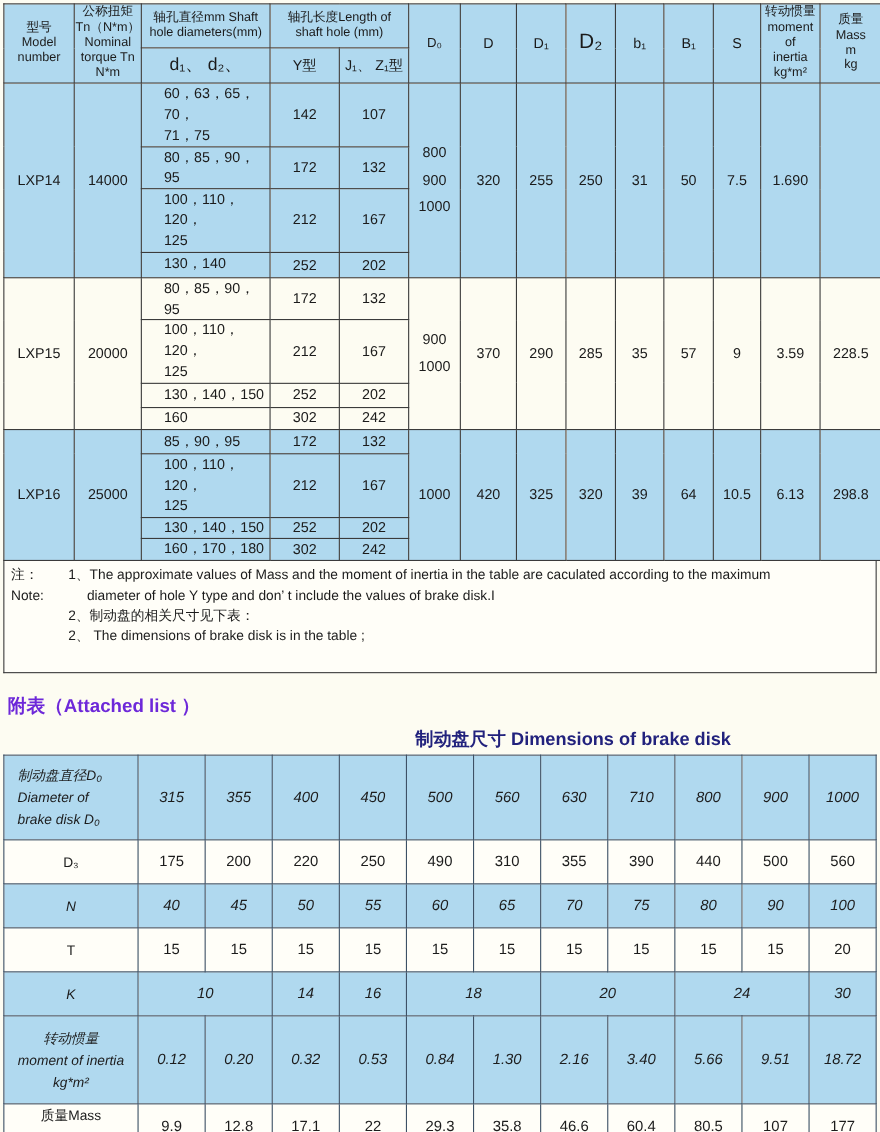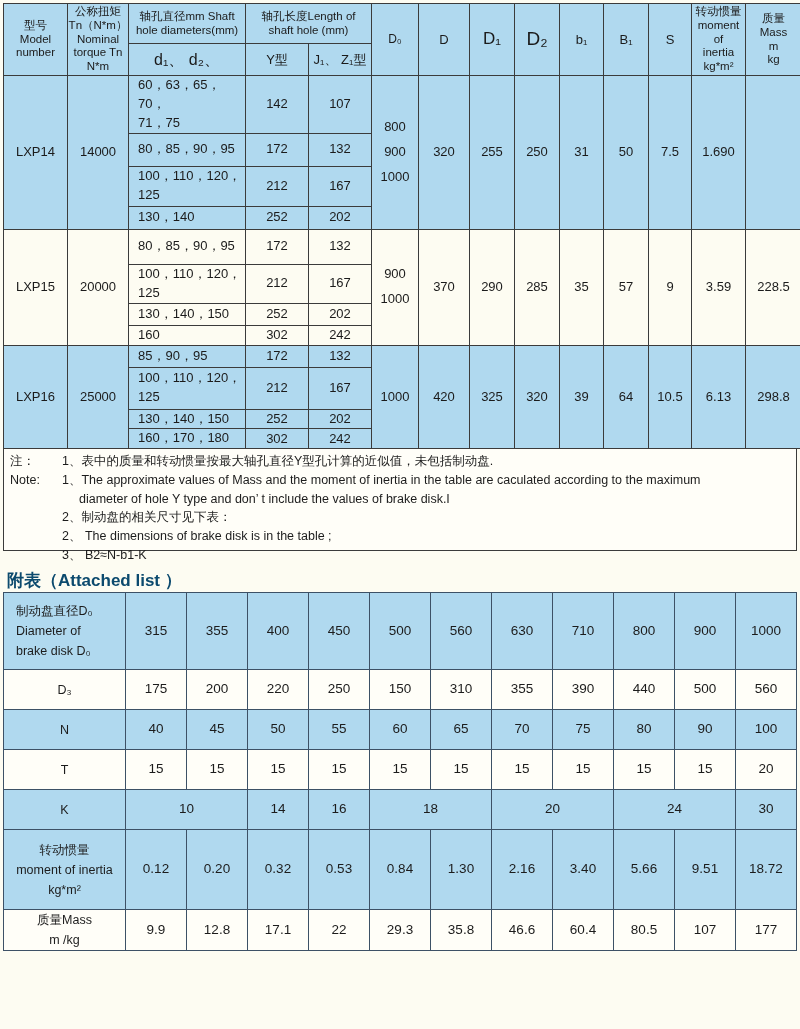--- a/index.html
+++ b/index.html
@@ -19,47 +19,47 @@
     vertical-align: middle;
     white-space: pre-line;
     font-weight: normal;
     font-size: 13px;
     line-height: 1.25;
     overflow: hidden;
   }
   
   .main th { background: #b0d9ef; font-size: 11.5px; line-height: 1.2; }
   .main tr.blue td { background: #b0d9ef; }
-  .main td.dcol { text-align: left; padding-left: 9px; line-height: 1.45; }
+  .main td.dcol { text-align: left; padding-left: 20px; line-height: 1.45; }
   .main td, .main th { color: #1b1b1b; }
   
   .notes {
     width: 794px; height: 102px;
     border: 1px solid #3b3b3b; border-top: none;
     background: #fffef8;
     font-size: 12.5px; line-height: 1.5;
     padding: 3px 4px 0 6px;
     display: flex;
   }
   .notes .gutter { width: 52px; flex: none; }
   .notes .body { flex: 1; }
   .notes .en-wrap { padding-left: 17px; }
   
   .attached-heading {
     margin: 18px 0 0 4px;
-    font-size: 17px; font-weight: bold; color: #0c4a6e;
+    font-size: 17px; font-weight: bold; color: #6d28d9;
   }
   .brake-title {
     margin-top: 8px; margin-bottom: 3px;
     text-align: center; padding-left: 242px;
     font-size: 16.5px; font-weight: bold; color: #22227d;
   }
   
   .brake td { border-color: #3d5166; font-size: 13.5px; background: #fffef8; }
-  .brake tr.blue td { background: #b0d9ef; }
+  .brake tr.blue td { background: #b0d9ef; font-style: italic; }
   .brake td.label { font-size: 12.5px; line-height: 1.6; }
   .brake td.label-left { text-align: left; padding-left: 12px; }
 </style>
 </head>
 <body>
 
 <div class="page">
 
   <table class="main">
     <colgroup>
@@ -87,21 +87,21 @@
 Tn（N*m）
 Nominal
 torque Tn
 N*m</th>
         <th>轴孔直径mm Shaft
 hole diameters(mm)</th>
         <th colspan="2">轴孔长度Length of
 shaft hole (mm)</th>
         <th rowspan="2" style="font-size:12px">D₀</th>
         <th rowspan="2" style="font-size:13px">D</th>
-        <th rowspan="2" style="font-size:17px">D₁</th>
+        <th rowspan="2" style="font-size:13px">D₁</th>
         <th rowspan="2" style="font-size:19px">D₂</th>
         <th rowspan="2" style="font-size:13px">b₁</th>
         <th rowspan="2" style="font-size:13px">B₁</th>
         <th rowspan="2" style="font-size:13px">S</th>
         <th rowspan="2">转动惯量
 moment
 of
 inertia
 kg*m²</th>
         <th rowspan="2">质量
@@ -221,30 +221,29 @@
       </tr>
     </tbody>
   </table>
 
   <div class="notes">
     <div class="gutter">
       <div>注：</div>
       <div>Note:</div>
     </div>
     <div class="body">
-      <div>1、表中的质量和转动惯量按最大轴孔直径Y型孔计算的近似值，未包括制动盘.</div>
       <div>1、The approximate values of Mass and the moment of inertia in the table are caculated according to the maximum</div>
       <div class="en-wrap">diameter of hole Y type and don’ t include the values of brake disk.I</div>
       <div>2、制动盘的相关尺寸见下表：</div>
       <div>2、 The dimensions of brake disk is in the table ;</div>
-      <div>3、 B2≈N-b1-K</div>
     </div>
   </div>
 
   <div class="attached-heading">附表（Attached list ）</div>
+  <div class="brake-title">制动盘尺寸 Dimensions of brake disk</div>
 
   <table class="brake">
     <colgroup>
       <col style="width:122px">
       <col style="width:61px">
         <col style="width:61px">
         <col style="width:61px">
         <col style="width:61px">
       <col style="width:61px">
         <col style="width:61px">
@@ -270,21 +269,21 @@
         <td>800</td>
         <td>900</td>
         <td>1000</td>
       </tr>
       <tr style="height:40px">
         <td class="label">D₃</td>
         <td>175</td>
         <td>200</td>
         <td>220</td>
         <td>250</td>
-        <td>150</td>
+        <td>490</td>
         <td>310</td>
         <td>355</td>
         <td>390</td>
         <td>440</td>
         <td>500</td>
         <td>560</td>
       </tr>
       <tr class="blue" style="height:40px">
         <td class="label">N</td>
         <td>40</td>

